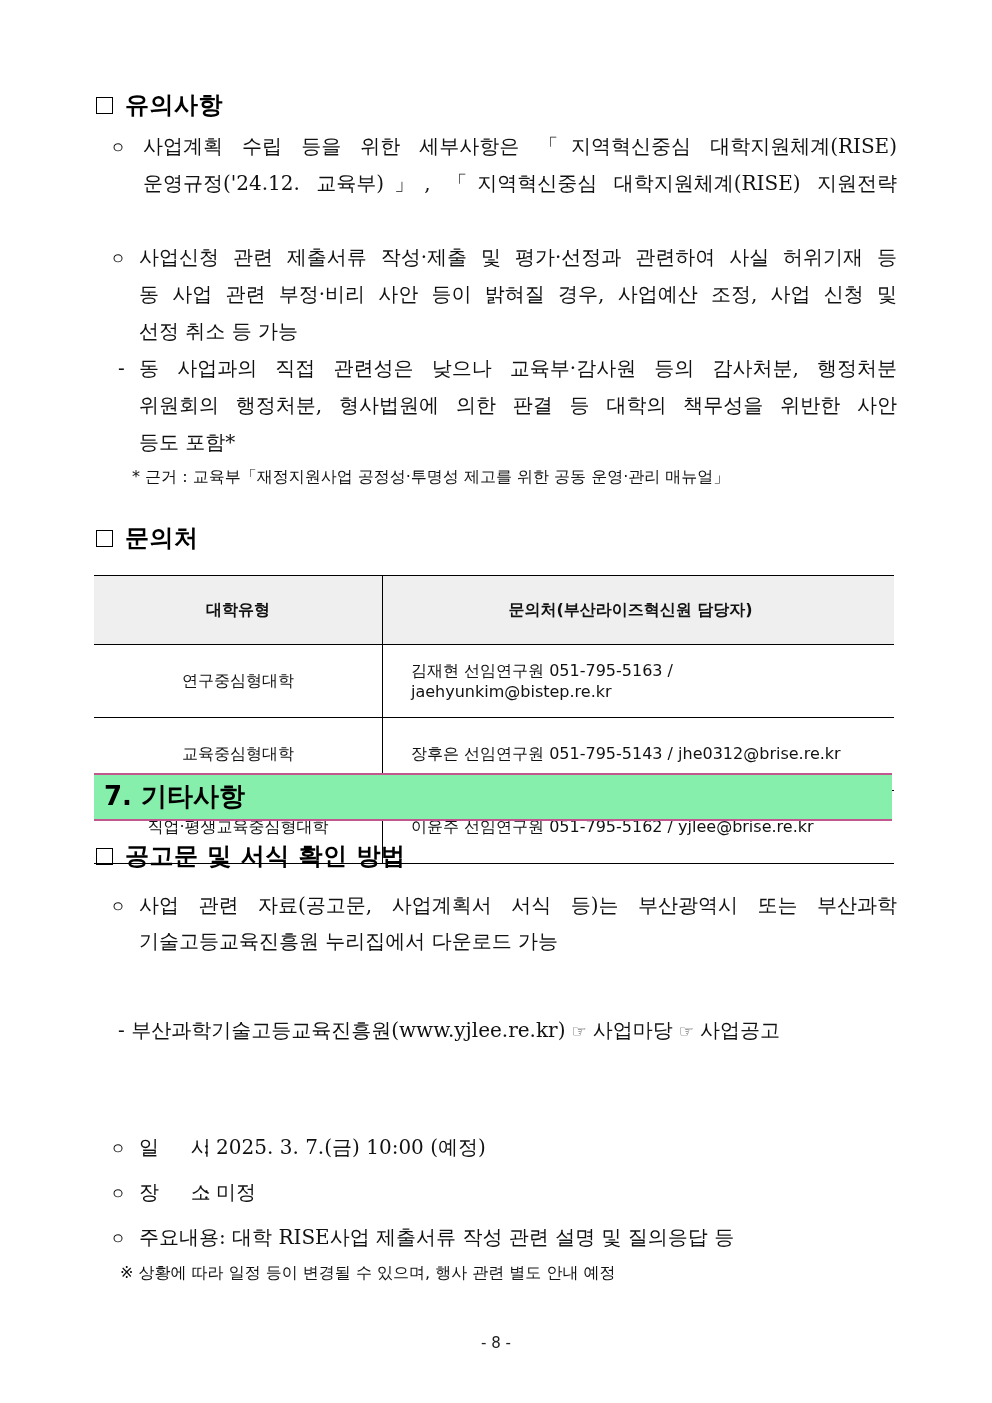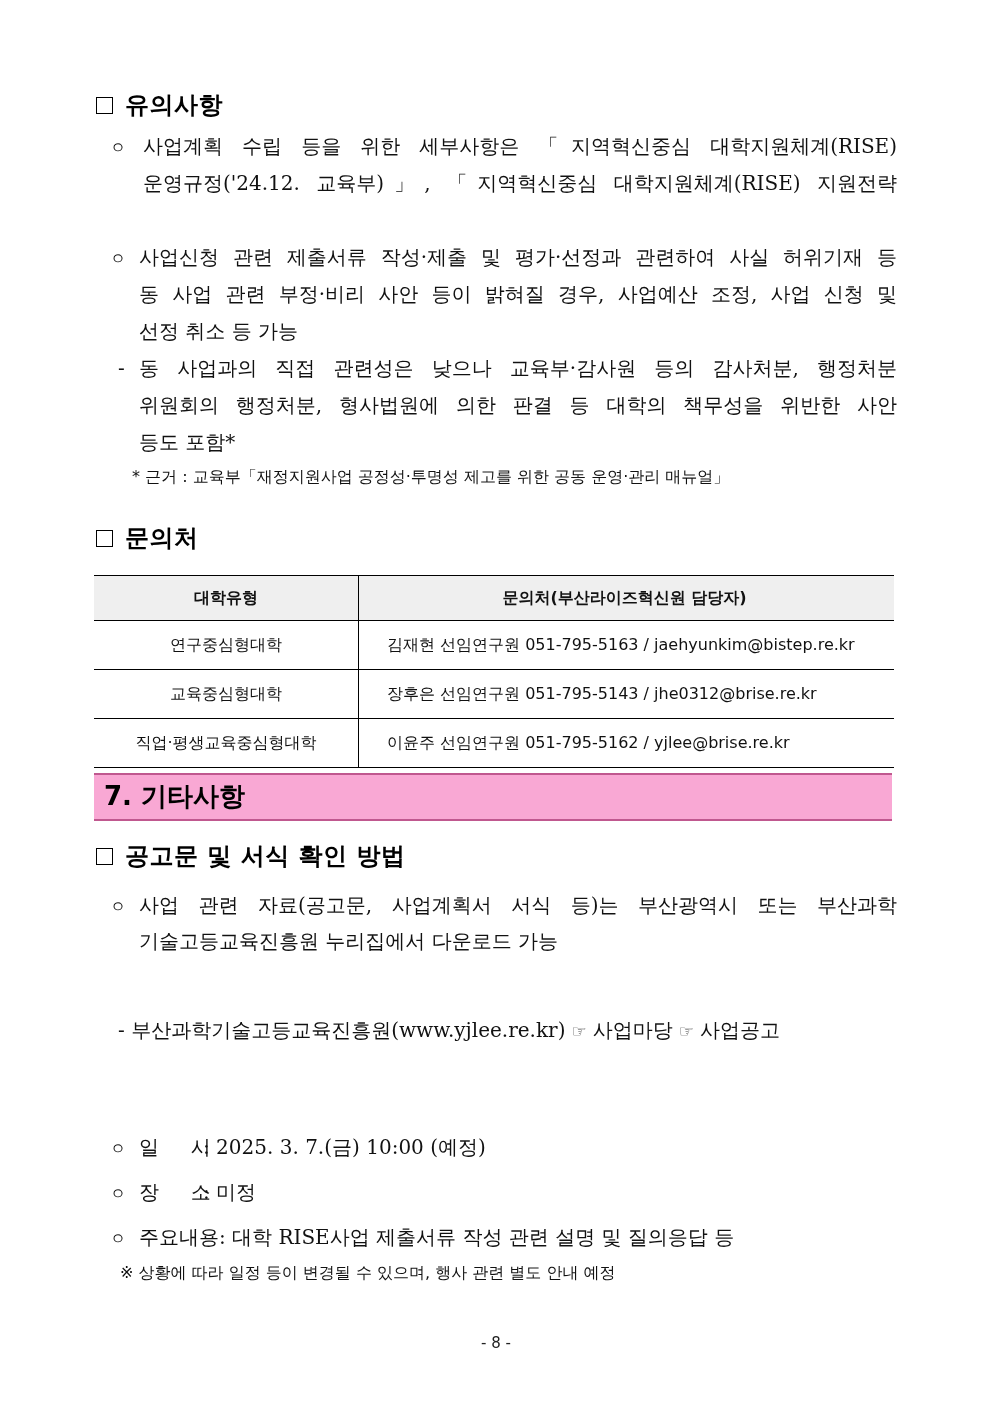--- a/index.html
+++ b/index.html
@@ -36,30 +36,30 @@
   }
 
   table.contact {
     position: absolute; left: 94px; top: 575px; width: 800px;
     border-collapse: collapse;
     font-family: "DejaVu Sans", "Liberation Sans", sans-serif;
     font-size: 16px; color: #111;
   }
   table.contact th, table.contact td {
     border-top: 1.5px solid #000; border-bottom: 1.5px solid #000;
-    height: 40px; padding: 4px;
+    height: 40px; padding: 16px;
   }
   table.contact th { background: #efefef; font-weight: bold; height: 36px; }
   table.contact .c1 { width: 256px; text-align: center; border-right: 1px solid #000; }
   table.contact .c2 { text-align: left; padding-left: 28px; }
   table.contact th.c2 { text-align: center; padding-left: 0; }
 
   .section-band {
     position: absolute; left: 94px; top: 773px; width: 798px; height: 48px;
-    background: #f9a8d4;
+    background: #86efac;
     border-top: 2.5px solid #c0588f; border-bottom: 2.5px solid #c0588f;
     box-sizing: border-box;
   }
   .section-band span {
     position: absolute; left: 10px; top: 4px;
     font-family: "DejaVu Sans", "Liberation Sans", sans-serif;
     font-weight: bold; font-size: 26px; color: #000;
   }
 
   .page-num {

